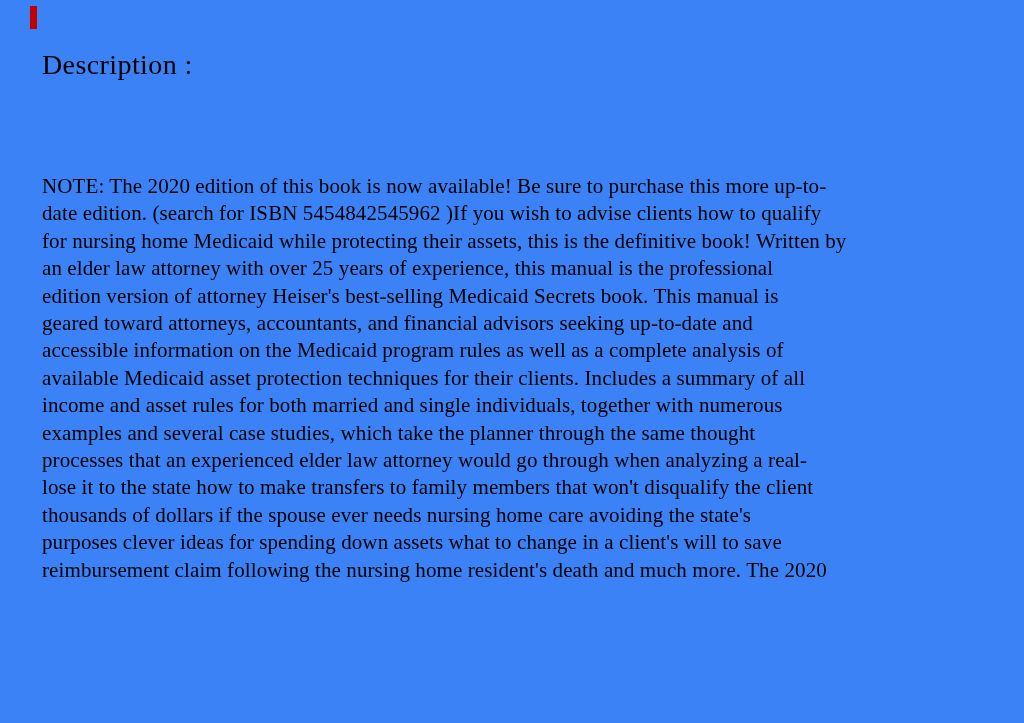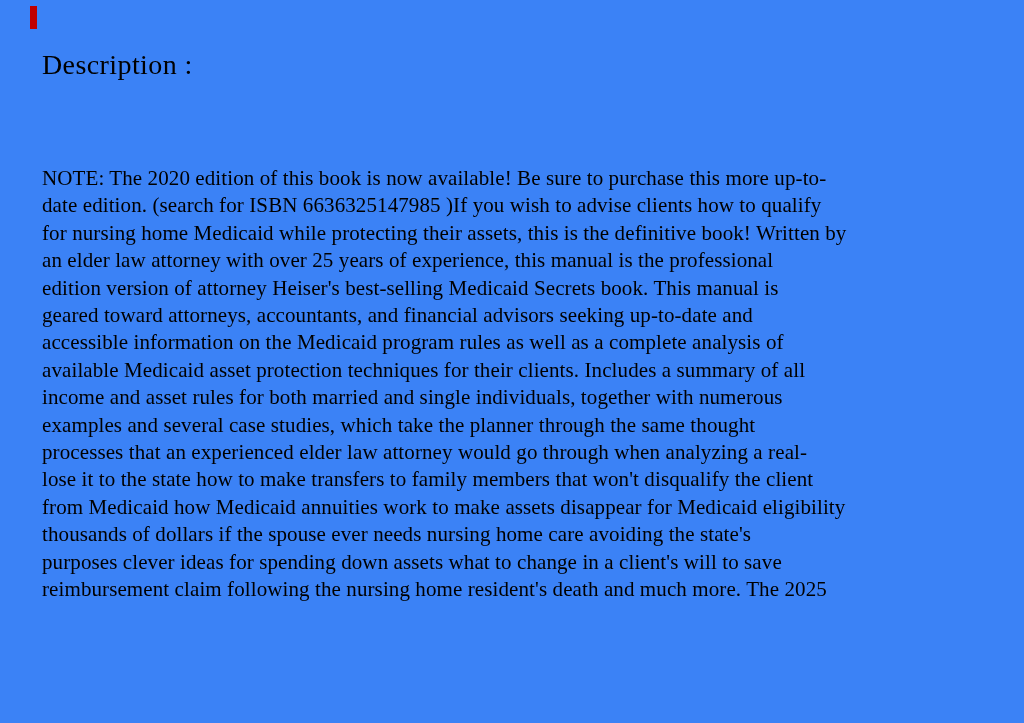--- a/index.html
+++ b/index.html
@@ -26,48 +26,47 @@
     top: 49px;
     margin: 0;
     font-size: 28px;
     font-weight: 400;
     letter-spacing: 0.4px;
     white-space: nowrap;
   }
   .body-text {
     position: absolute;
     left: 42px;
-    top: 165px;
+    top: 173px;
     font-size: 21px;
     line-height: 27.4px;
     letter-spacing: 0.1px;
   }
   .text-line { white-space: nowrap; }
 </style>
 </head>
 <body>
 
 <div class="page">
 
   <span class="red-marker"></span>
 
   <h1 class="heading">Description :</h1>
 
   <div class="body-text">
     <div class="text-line">NOTE: The 2020 edition of this book is now available! Be sure to purchase this more up-to-</div>
-    <div class="text-line">date edition. (search for ISBN 6636325147985 )If you wish to advise clients how to qualify</div>
+    <div class="text-line">date edition. (search for ISBN 5454842545962 )If you wish to advise clients how to qualify</div>
     <div class="text-line">for nursing home Medicaid while protecting their assets, this is the definitive book! Written by</div>
     <div class="text-line">an elder law attorney with over 25 years of experience, this manual is the professional</div>
     <div class="text-line">edition version of attorney Heiser's best-selling Medicaid Secrets book. This manual is</div>
     <div class="text-line">geared toward attorneys, accountants, and financial advisors seeking up-to-date and</div>
     <div class="text-line">accessible information on the Medicaid program rules as well as a complete analysis of</div>
     <div class="text-line">available Medicaid asset protection techniques for their clients. Includes a summary of all</div>
     <div class="text-line">income and asset rules for both married and single individuals, together with numerous</div>
     <div class="text-line">examples and several case studies, which take the planner through the same thought</div>
     <div class="text-line">processes that an experienced elder law attorney would go through when analyzing a real-</div>
     <div class="text-line">lose it to the state how to make transfers to family members that won't disqualify the client</div>
-    <div class="text-line">from Medicaid how Medicaid annuities work to make assets disappear for Medicaid eligibility</div>
     <div class="text-line">thousands of dollars if the spouse ever needs nursing home care avoiding the state's</div>
     <div class="text-line">purposes clever ideas for spending down assets what to change in a client's will to save</div>
-    <div class="text-line">reimbursement claim following the nursing home resident's death and much more. The 2025</div>
+    <div class="text-line">reimbursement claim following the nursing home resident's death and much more. The 2020</div>
   </div>
 
 </div>
 
 </body></html>

